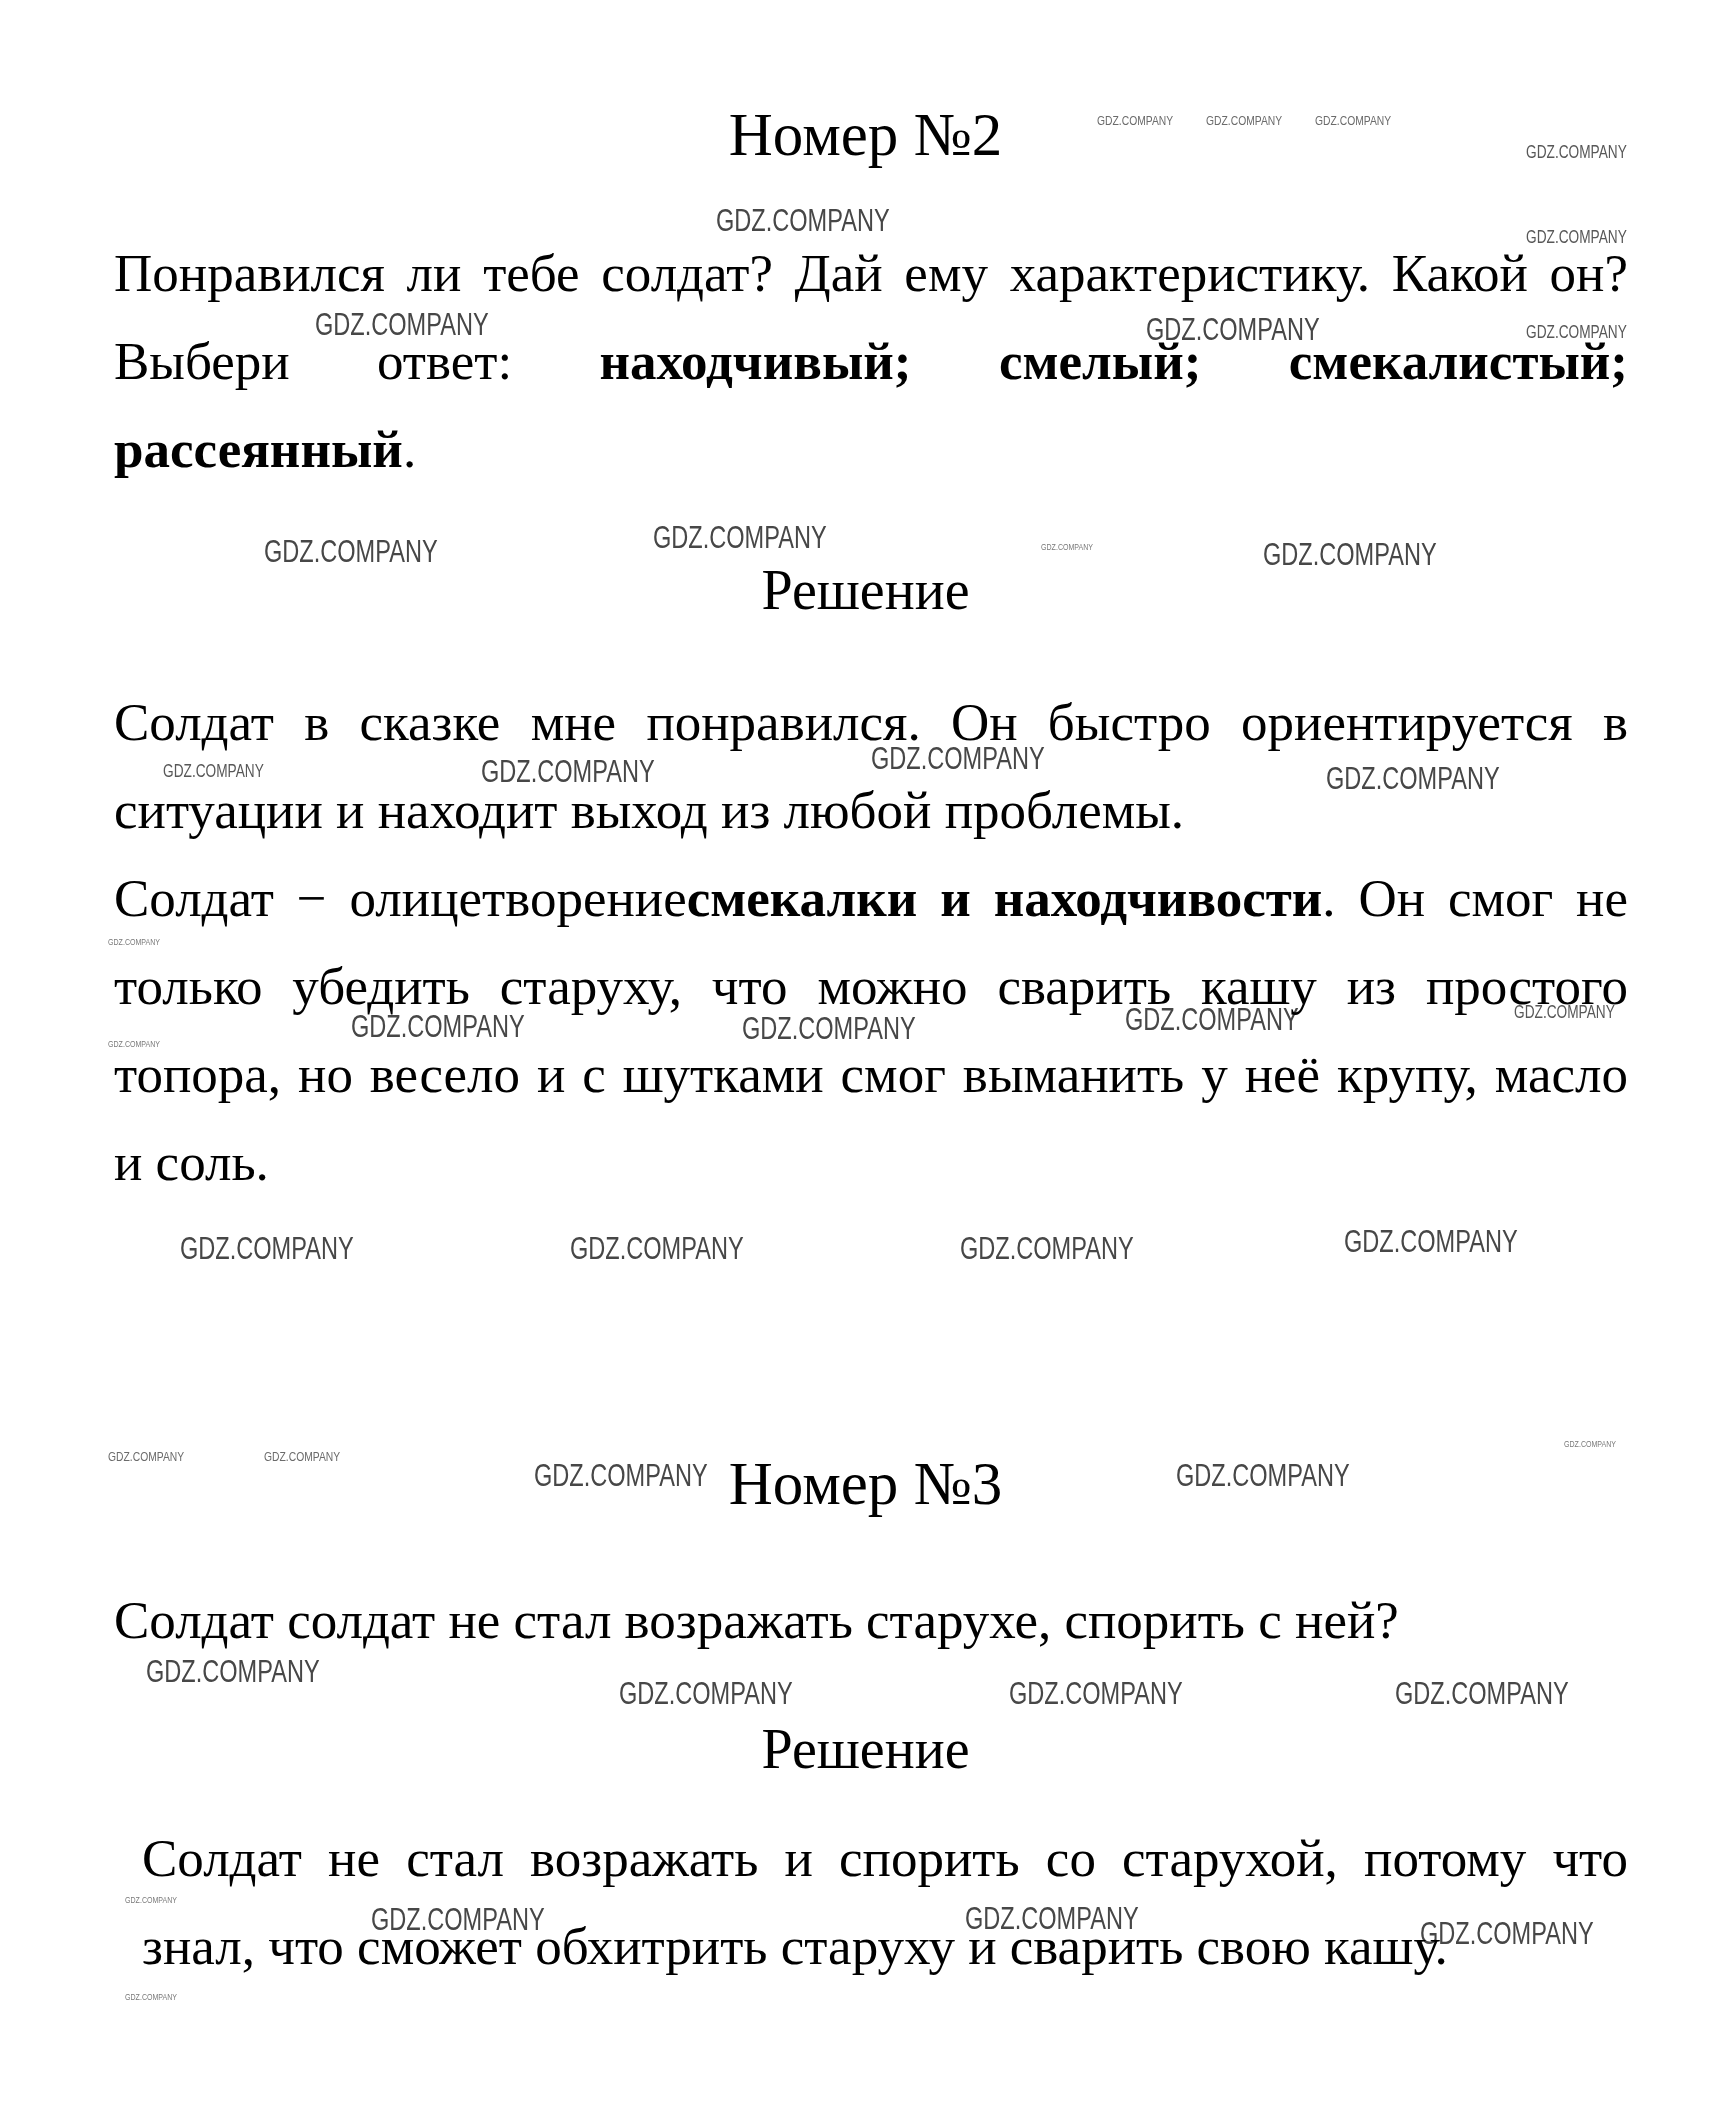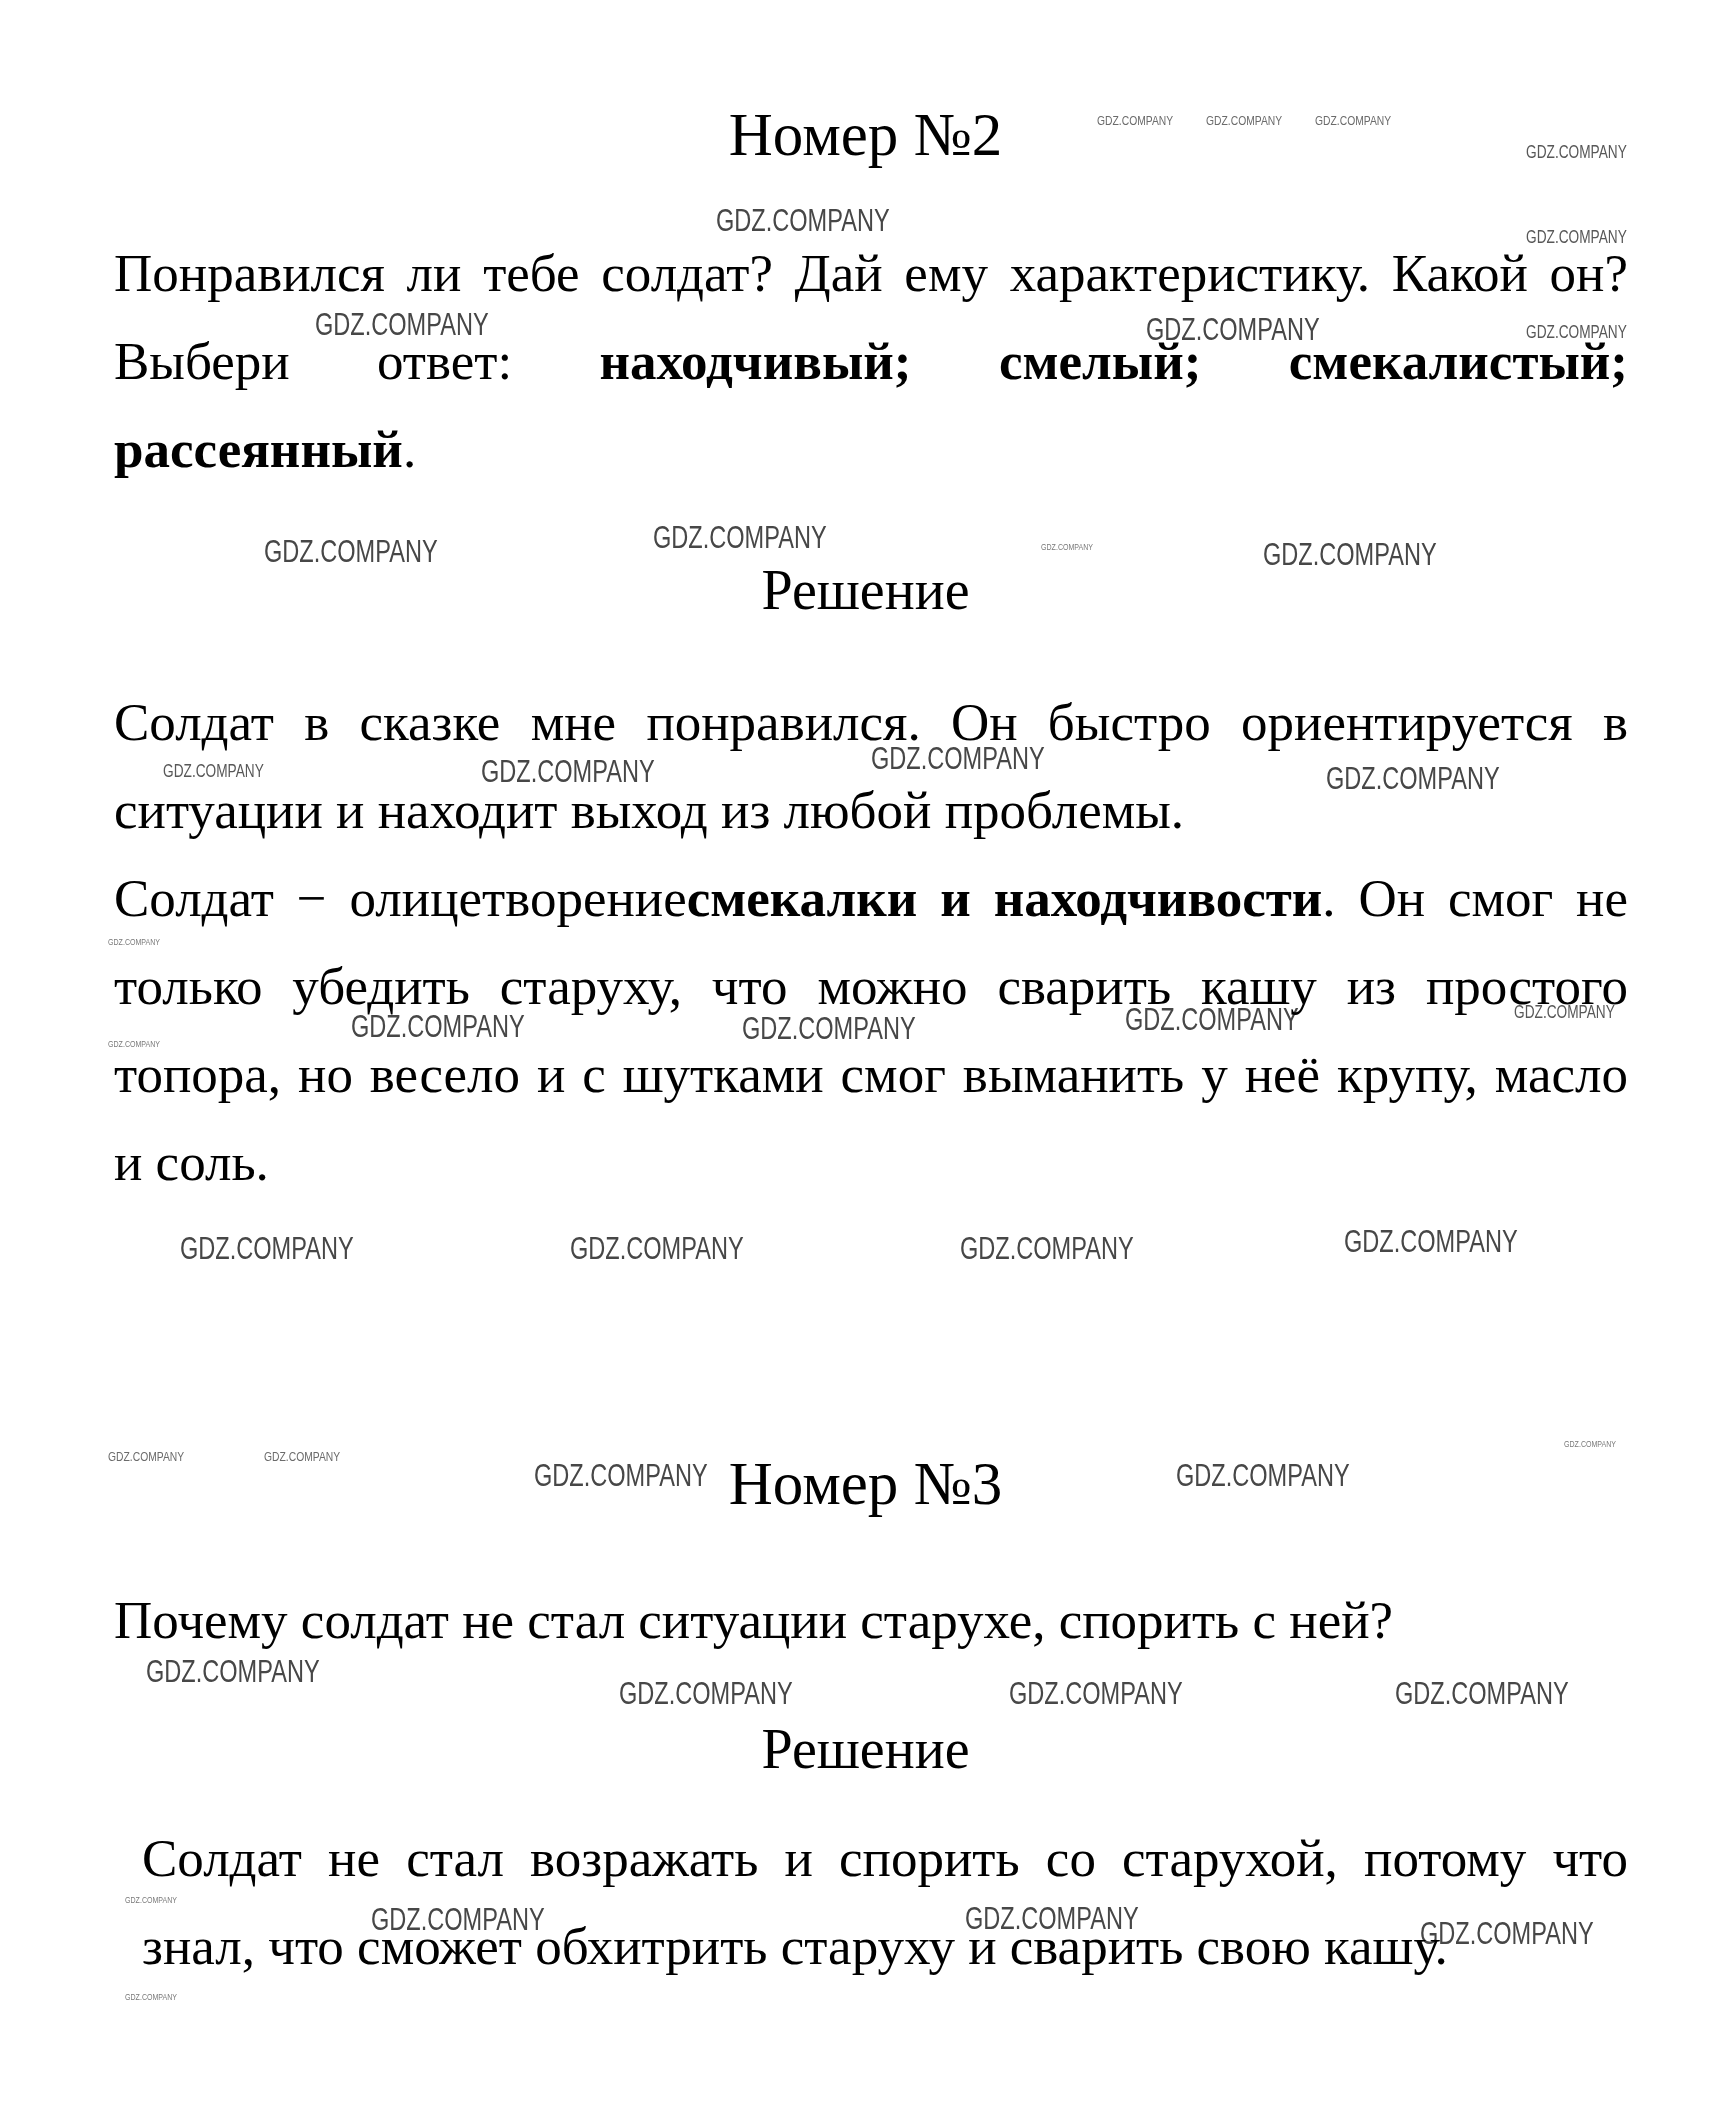--- a/index.html
+++ b/index.html
@@ -112,20 +112,20 @@
 
   <h2 class="heading h2 pos-solution-1">Решение</h2>
 
   <div class="body pos-a2">
     <p class="para">Солдат в сказке мне понравился. Он быстро ориентируется в ситуации и находит выход из любой проблемы.</p>
     <p class="para"><span>Солдат − олицетворение</span><b>смекалки и находчивости</b><span>. Он смог не только убедить старуху, что можно сварить кашу из простого топора, но весело и с шутками смог выманить у неё крупу, масло и соль.</span></p>
   </div>
 
   <h1 class="heading h1 pos-heading-3">Номер №3</h1>
 
-  <p class="body pos-q3">Почему солдат не стал ситуации старухе, спорить с ней?</p>
+  <p class="body pos-q3">Солдат солдат не стал возражать старухе, спорить с ней?</p>
 
   <h2 class="heading h2 pos-solution-2">Решение</h2>
 
   <p class="body pos-a3">Солдат не стал возражать и спорить со старухой, потому что знал, что сможет обхитрить старуху и сварить свою кашу.</p>
 
 </div>
 
 
 </body></html>

